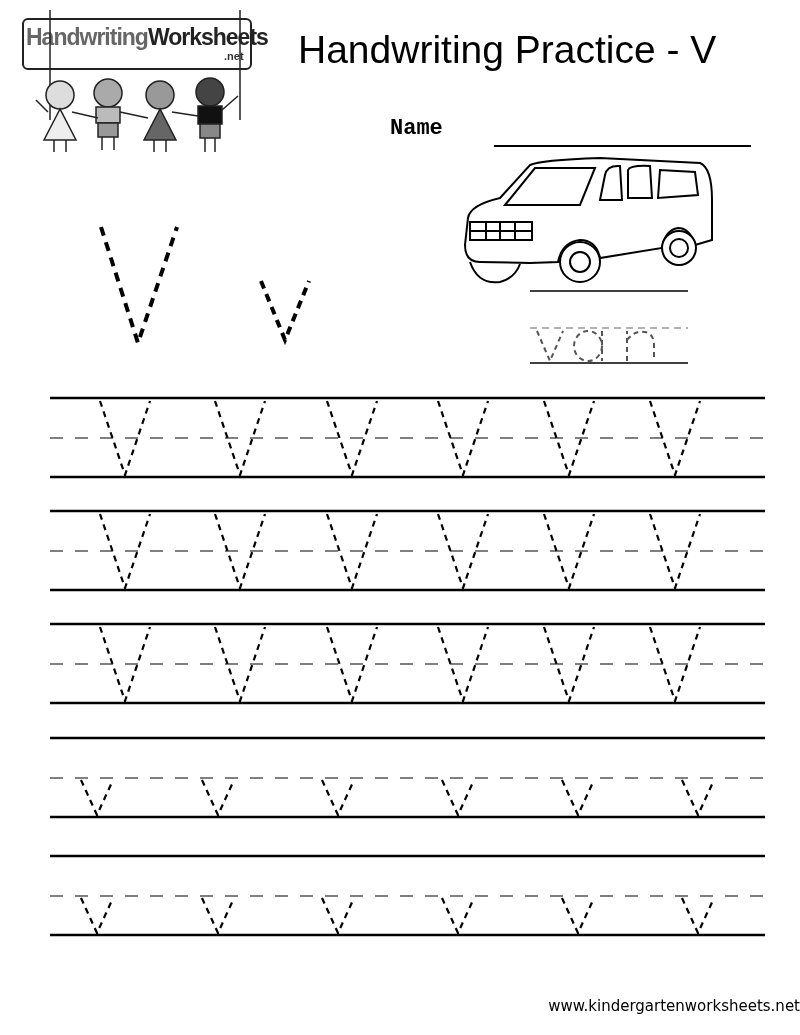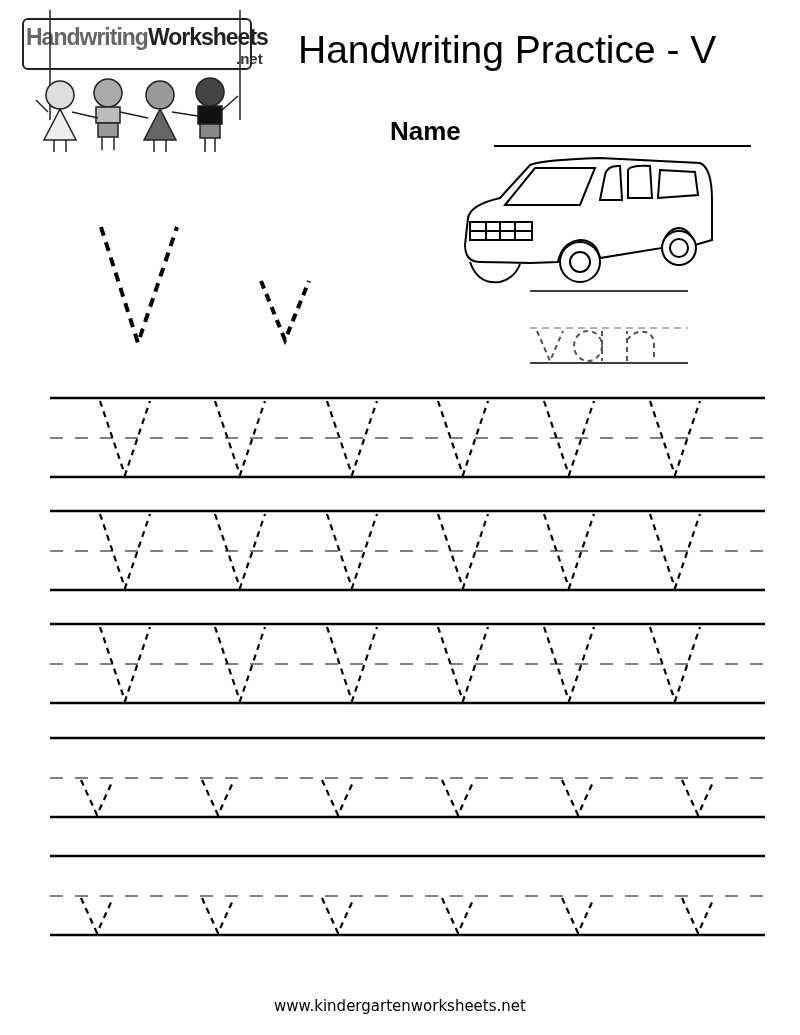--- a/index.html
+++ b/index.html
@@ -2,25 +2,25 @@
 <html><head>
 <meta charset="utf-8">
 <style>
   html, body { margin:0; padding:0; background:#fff; }
   body { width:800px; height:1035px; position:relative; overflow:hidden; font-family:"DejaVu Sans", sans-serif; color:#000; }
   .abs { position:absolute; }
   #logo { left:18px; top:8px; width:235px; height:150px; }
   #logo-box { left:22px; top:18px; width:226px; height:48px; border:2px solid #222; border-radius:6px; background:#fff; }
   #logo-text { left:26px; top:24px; font-family:"Liberation Sans", sans-serif; font-weight:bold; font-size:23px; letter-spacing:-1px; color:#666; white-space:nowrap; }
   #logo-text .w { color:#222;text-align:center; }
-  #logo-net { left:224px; top:50px; font-size:15px; font-weight:bold; color:#333; font-family:"Liberation Sans", sans-serif;margin-left:12px; }
+  #logo-net { left:224px; top:50px; font-size:11px; font-weight:bold; color:#333; font-family:"Liberation Sans", sans-serif; }
   #title { left:298px; top:28px; font-family:"Liberation Sans", sans-serif; font-size:39px; white-space:nowrap; }
-  #name-label { left:390px; top:116px; font-family:Liberation Sans, sans-serif; font-weight:bold; font-size:26px; }
+  #name-label { left:390px; top:116px; font-family:Liberation Mono, monospace; font-weight:bold; font-size:22px; }
   #name-line { left:494px; top:145px; width:257px; height:2px; background:#000; }
-  #footer { left:0; width:800px; top:997px; text-align:center; font-family:"DejaVu Sans", sans-serif; font-size:15px; }
+  #footer { left:0; width:800px; top:997px; text-align:right; font-family:"DejaVu Sans", sans-serif; font-size:15px; }
   svg { position:absolute; left:0; top:0; }
 </style>
 </head>
 <body>
 
 <div class="abs" id="logo">
 </div>
 <div class="abs" id="logo-box"></div>
 <div class="abs" id="logo-text"><span>Handwriting</span><span class="w">Worksheets</span></div>
 <div class="abs" id="logo-net">.net</div>

